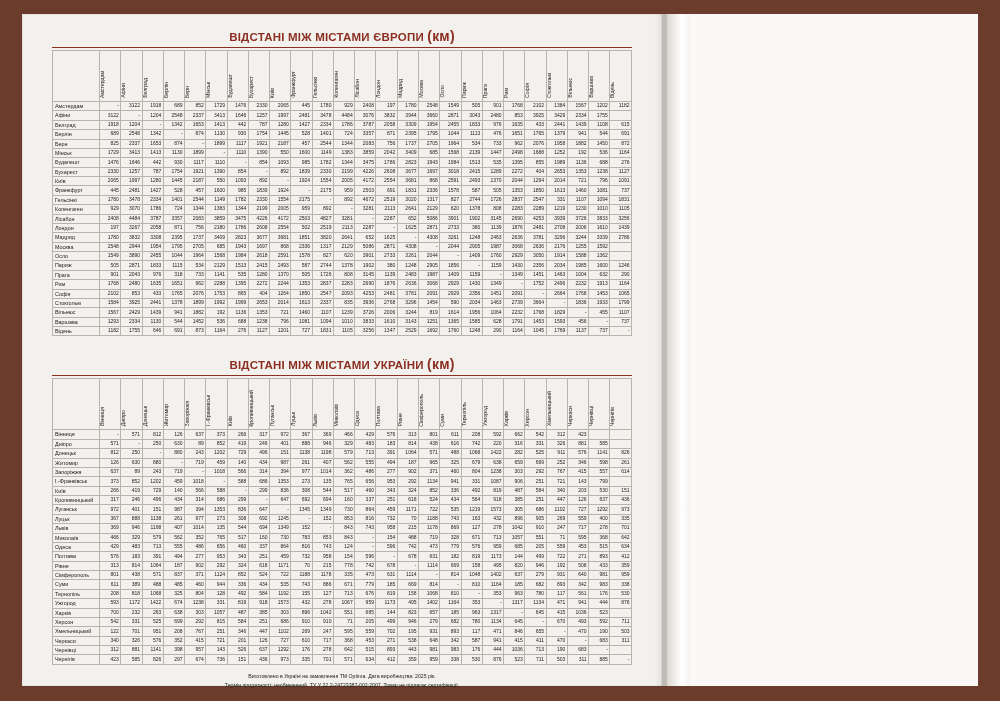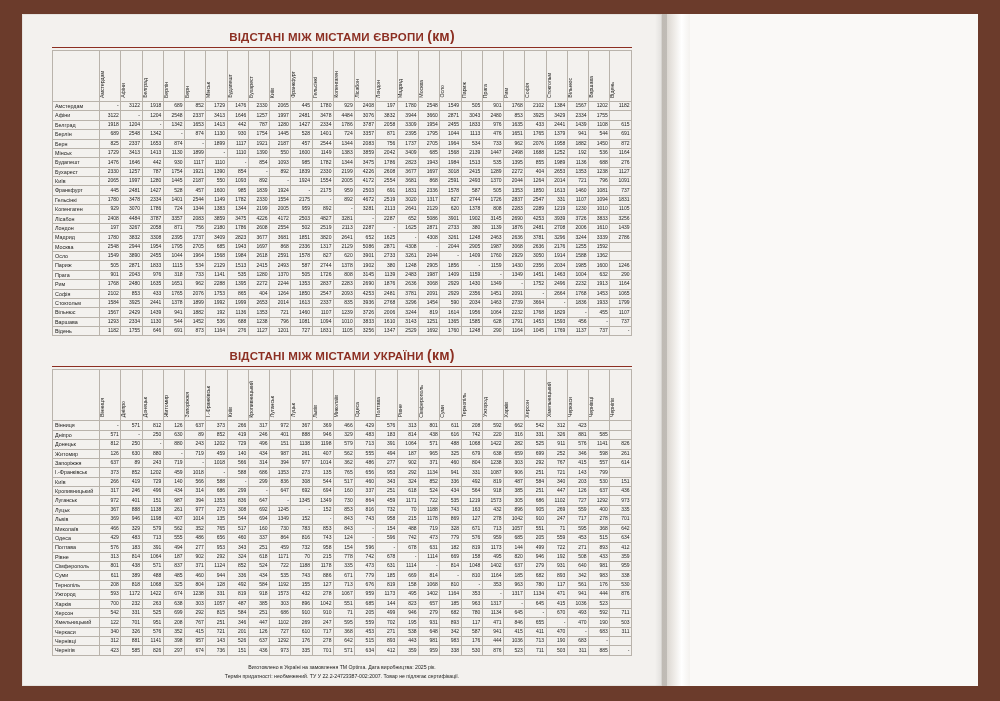--- a/index.html
+++ b/index.html
@@ -86,21 +86,21 @@
   table.dist th.colhead .v{
     writing-mode:vertical-rl;
     transform:rotate(180deg);
     display:inline-block;
     white-space:nowrap;
     line-height:1;
     padding:1px 0 2px 1px;
   }
   .eu th.colhead{height:52px;}
   .ua th.colhead{height:50px;}
-  .section2{margin-top:11px;}
+  .section2{margin-top:20px;}
   .footer{
     margin-top:7px;
     text-align:center;
     font-size:5.2px;
     color:#1d1d1b;
     line-height:1.75;
   }
 </style>
 </head>
 <body>

